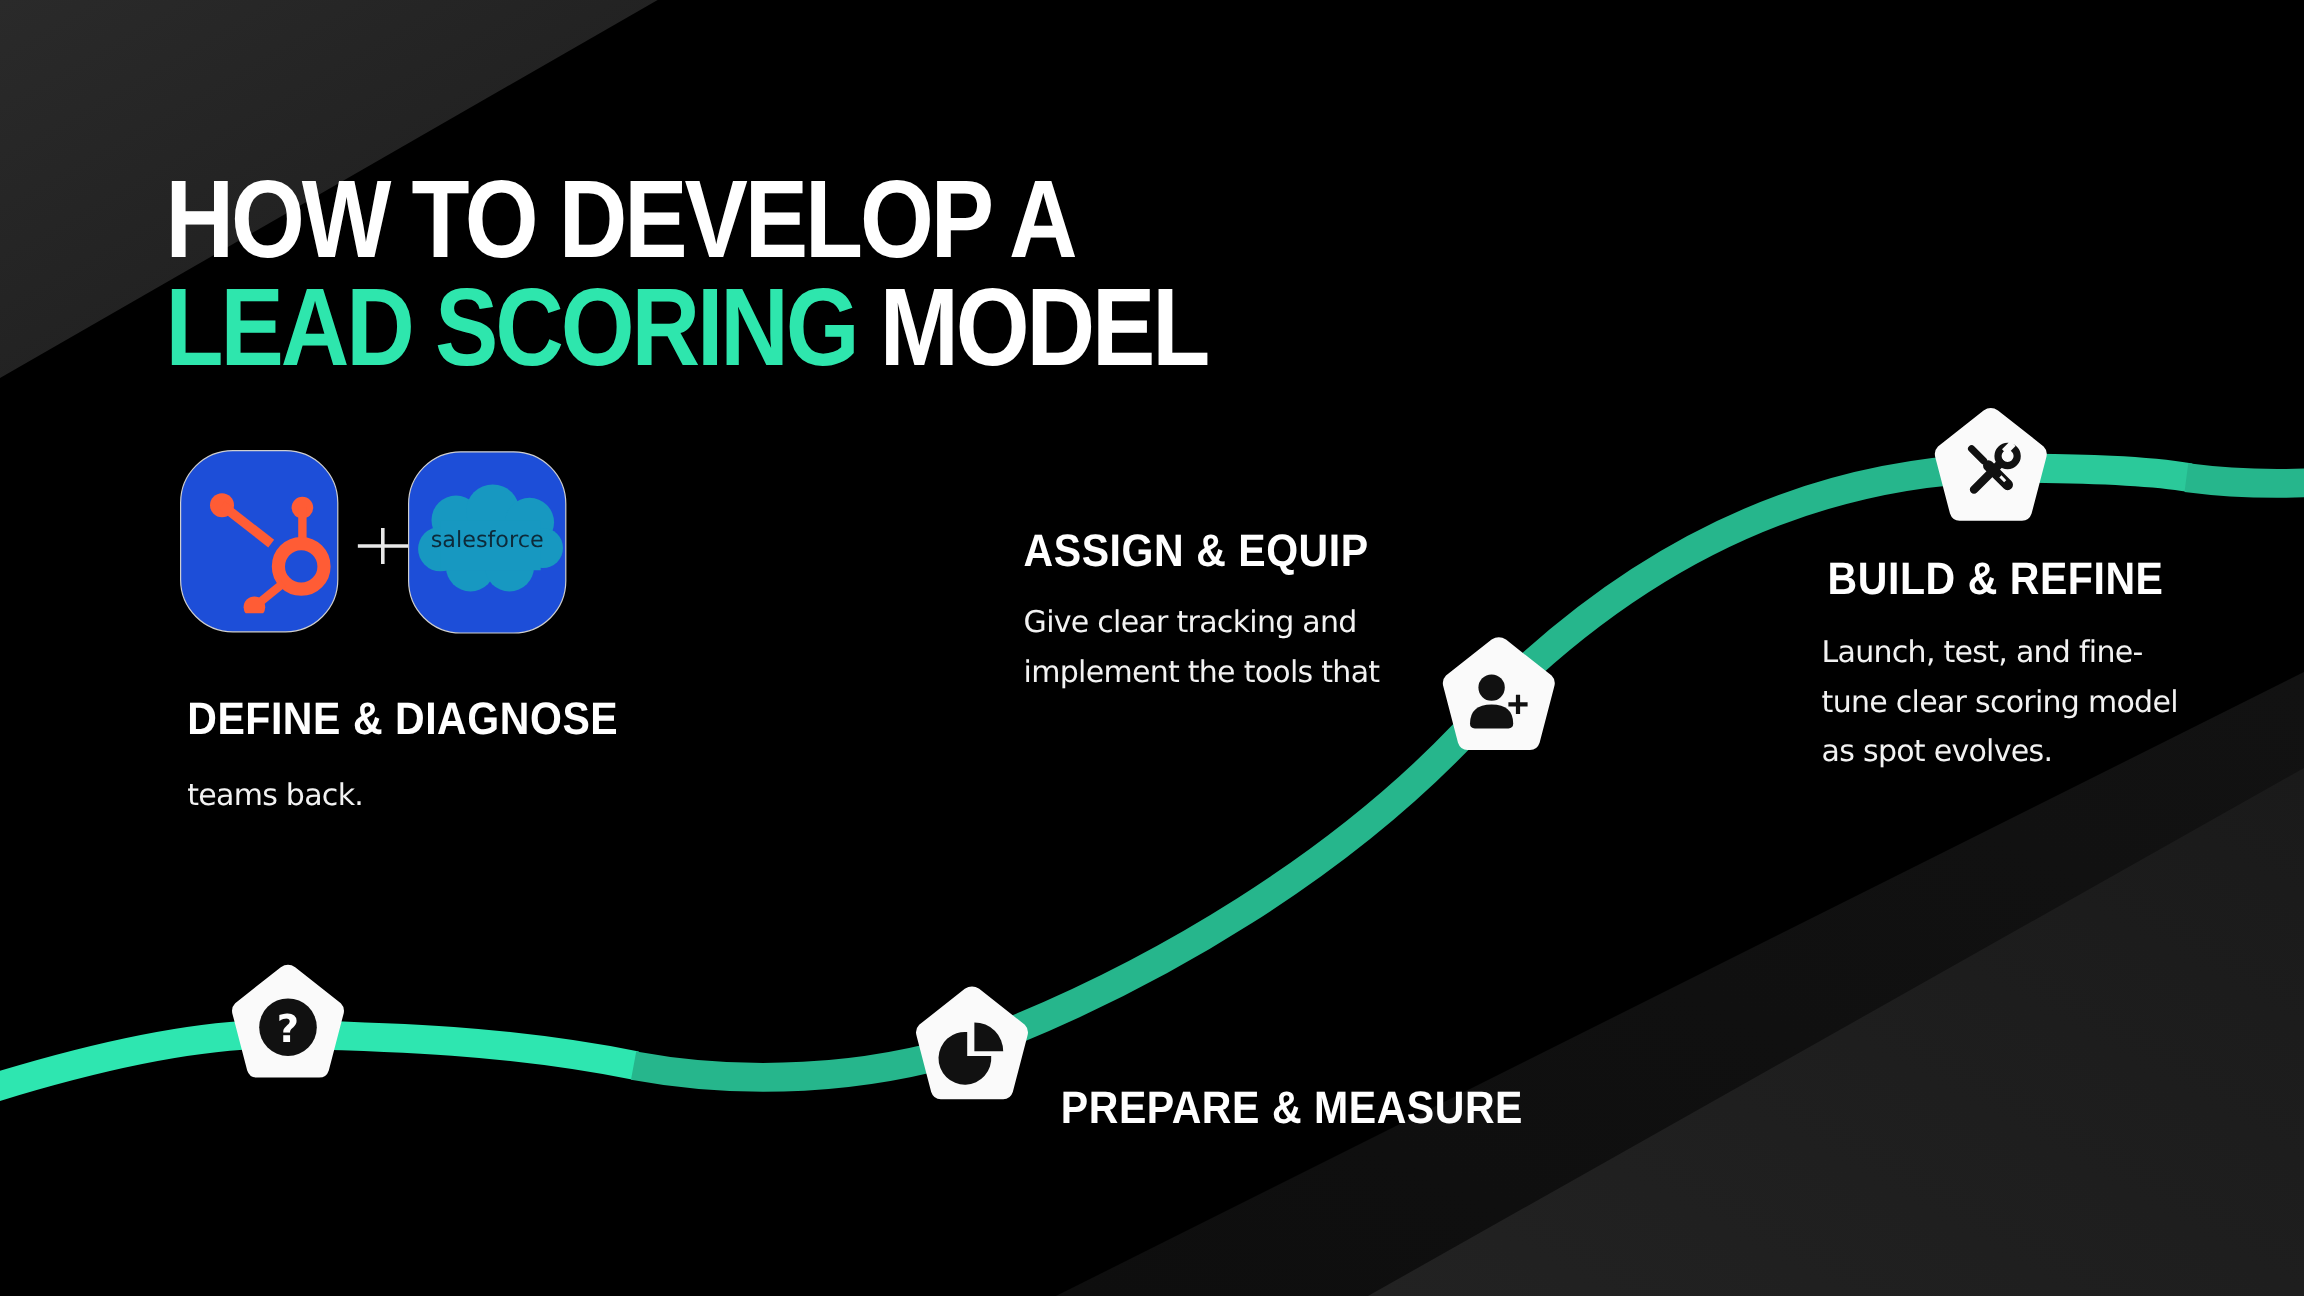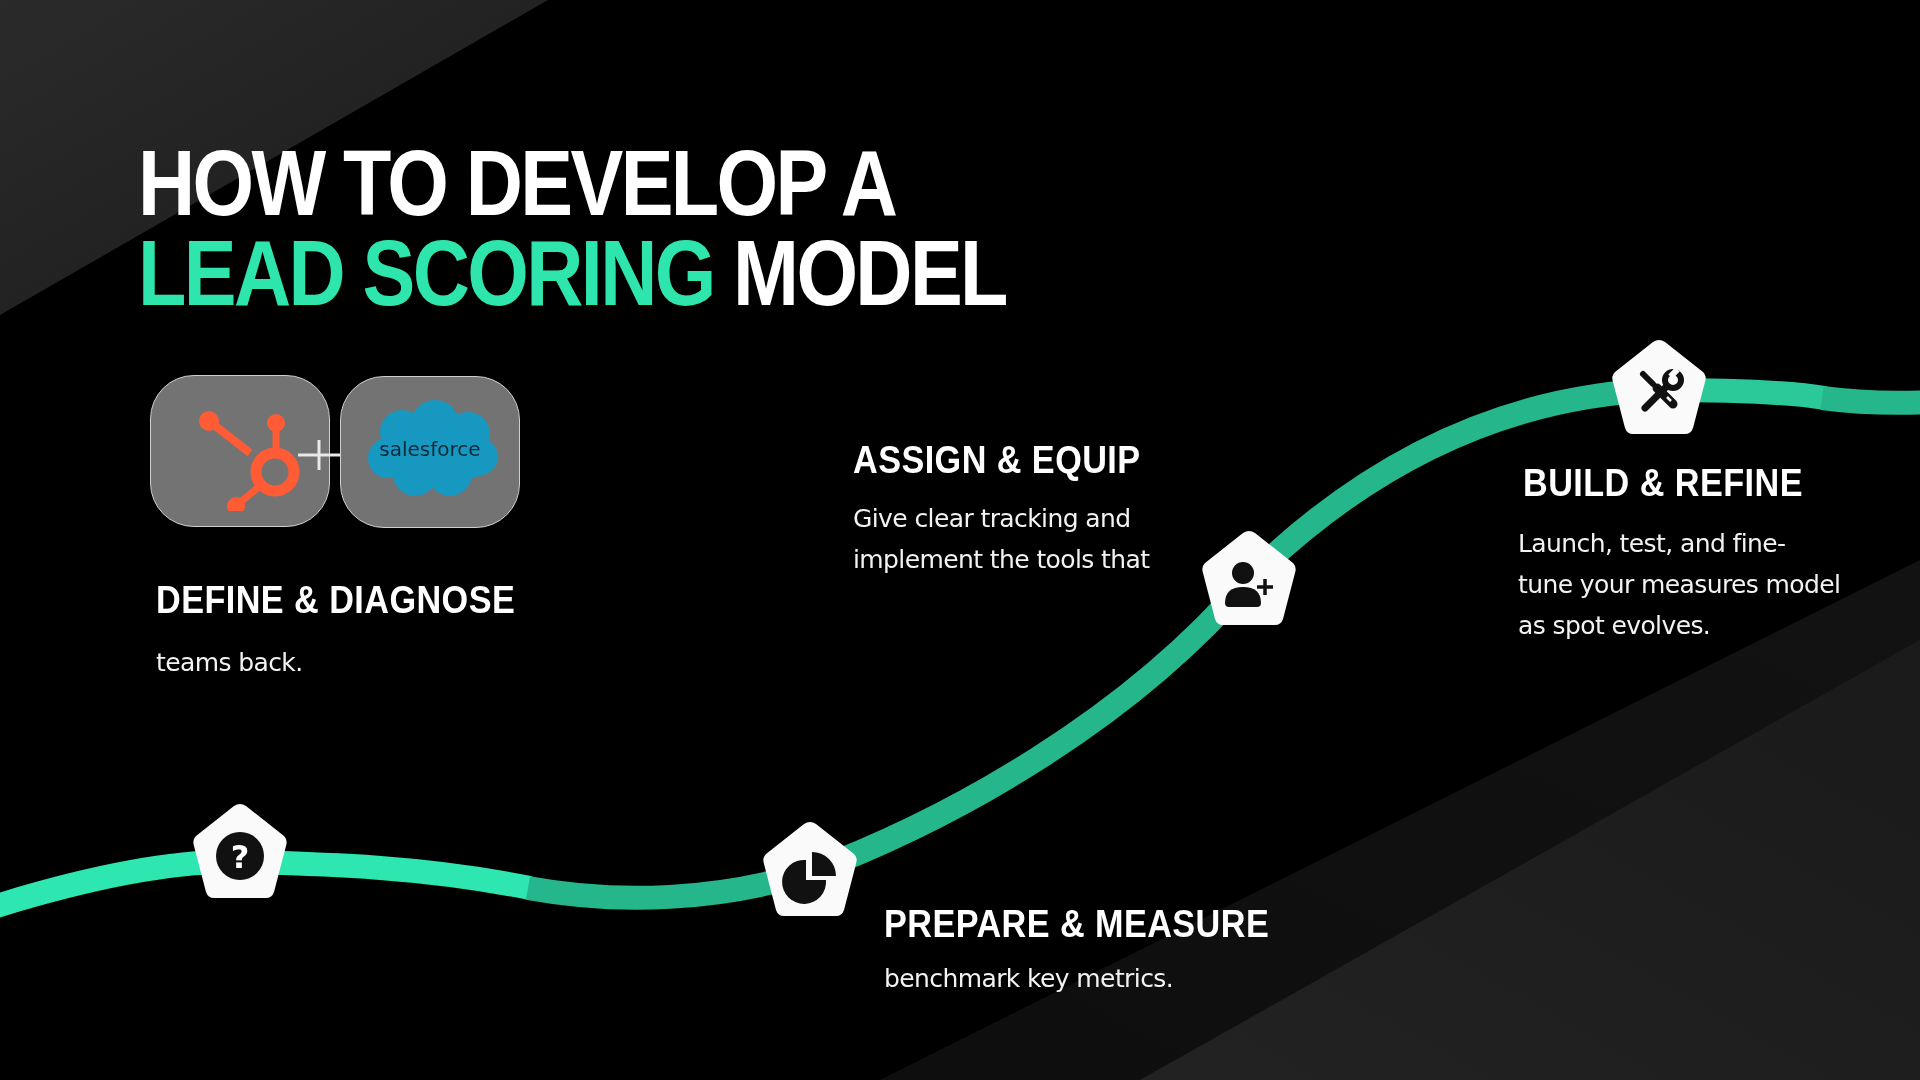--- a/index.html
+++ b/index.html
@@ -12,23 +12,23 @@
   .bg { position:absolute; inset:0; }
   .title-block { position:absolute; left:138px; top:138px; }
   .title-line {
     font-family: "Liberation Sans", sans-serif;
     font-weight:700; font-size:92px; line-height:90px;
     letter-spacing:-3px; white-space:nowrap;
     transform: scaleX(0.86); transform-origin:left top;
   }
   .accent { color:#2ee6ad; }
   .logo-card {
-    position:absolute; width:180px; height:152px;
+    position:absolute; width:132px; height:152px;
     border:1.5px solid #cfcfcf; border-radius:44px;
-    background:#737373; box-sizing:border-box;
+    background:#1d4ed8; box-sizing:border-box;
     display:flex; align-items:center; justify-content:center;
   }
   .plus-sign {
     position:absolute; left:298px; top:440px; width:42px; height:30px;
   }
   .step-title {
     position:absolute;
     font-family: "Liberation Sans", sans-serif;
     font-weight:700; font-size:38px; line-height:40px;
     letter-spacing:0.5px; white-space:nowrap;
@@ -122,27 +122,26 @@
 
 <div class="step-title" style="left:853px; top:440px;">ASSIGN &amp; EQUIP</div>
 <div class="step-desc" style="left:853px; top:498px;">
   <div>Give clear tracking and</div>
   <div>implement the tools that</div>
 </div>
 
 <div class="step-title" style="left:1523px; top:463px;">BUILD &amp; REFINE</div>
 <div class="step-desc" style="left:1518px; top:523px;">
   <div>Launch, test, and fine-</div>
-  <div>tune your measures model</div>
+  <div>tune clear scoring model</div>
   <div>as spot evolves.</div>
 </div>
 
 <div class="step-title" style="left:884px; top:904px;">PREPARE &amp; MEASURE</div>
 <div class="step-desc" style="left:884px; top:958px;">
-  <div>benchmark key metrics.</div>
 </div>
 
 <div class="node" style="left:190px; top:802px;">
   <svg viewBox="0 0 100 100">
     <path d="M44 4 Q50 0 56 4 L94 34 Q98 38 96 44 L84 90 Q82 96 76 96 L24 96 Q18 96 16 90 L4 44 Q2 38 6 34 Z" fill="#fafafa"></path>
     <circle cx="50" cy="54" r="24" fill="#111"></circle>
     <text x="50" y="66" text-anchor="middle" font-family="DejaVu Sans, sans-serif" font-weight="700" font-size="32" fill="#fff">?</text>
   </svg>
 </div>
 

